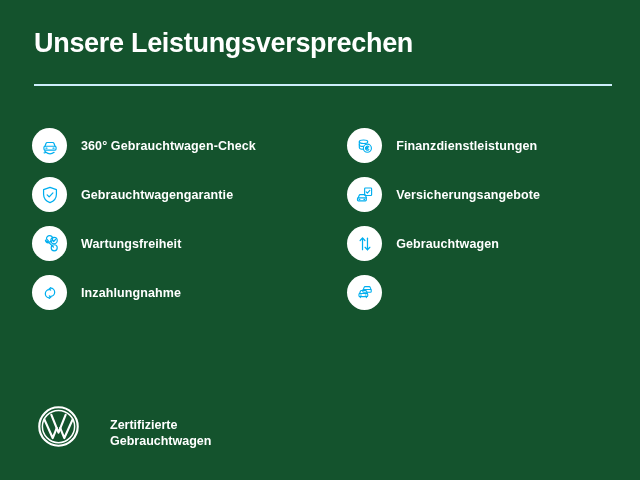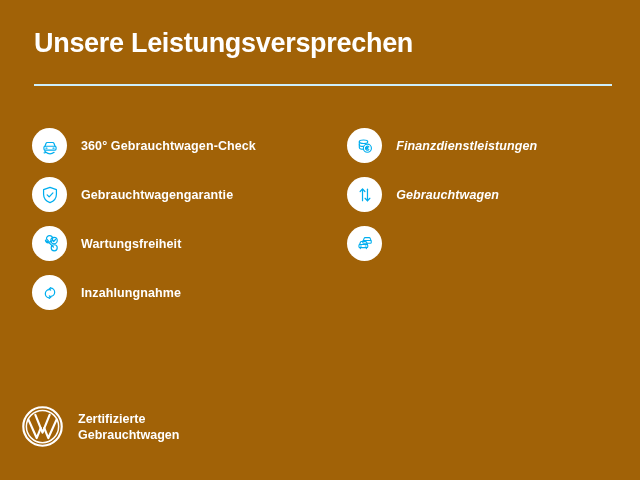--- a/index.html
+++ b/index.html
@@ -9,21 +9,21 @@
   body {
     width: 640px;
     height: 480px;
     overflow: hidden;
     font-family: "Liberation Sans", sans-serif;
   }
   .poster {
     position: relative;
     width: 640px;
     height: 480px;
-    background: #a16207;
+    background: #14532d;
     box-sizing: border-box;
   }
   .title {
     position: absolute;
     left: 34px;
     top: 28px;
     font-size: 27px;
     font-weight: bold;
     color: #ffffff;
     letter-spacing: -0.3px;
@@ -42,21 +42,21 @@
     left: 0;
     top: 121px;
     width: 619px;
     display: flex;
   }
   .col {
     display: flex;
     flex-direction: column;
   }
   .col-left  { width: 330px; padding-left: 32px; box-sizing: border-box; }
-  .col-right { width: 310px; padding-left: 28px; box-sizing: border-box; font-style: italic; }
+  .col-right { width: 310px; padding-left: 28px; box-sizing: border-box; }
 
   .feature {
     display: flex;
     align-items: center;
     height: 49px;
   }
   .badge {
     width: 35px;
     height: 35px;
     border-radius: 50%;
@@ -73,24 +73,25 @@
     margin-left: 14px;
     font-size: 12.5px;
     font-weight: bold;
     color: #ffffff;
     letter-spacing: 0.1px;
     white-space: nowrap;
   }
 
   .footer {
     position: absolute;
-    left: 20px;
+    left: 36px;
     top: 404px;
     display: flex;
-    align-items: center;
+    align-items: flex-end;
+    gap: 16px;
   }
   .vw-logo {
     width: 45px;
     height: 45px;
     flex: 0 0 45px;
   }
   .footer-text {
     margin-left: 13px;
     font-size: 12.5px;
     font-weight: bold;
@@ -171,20 +172,32 @@
             <path d="M5.8 7.4v3.1c0 1.05 2.06 1.9 4.6 1.9"></path>
             <path d="M5.8 10.5v3.1c0 1.05 2.06 1.9 4.6 1.9"></path>
             <circle cx="14.6" cy="14.4" r="4.4"></circle>
             <path d="M16.2 12.9a2.1 2.1 0 100 3"></path>
             <path d="M12.6 13.8h2.6M12.6 15.1h2.6"></path>
           </svg>
         </span>
         <span class="feature-label">Finanzdienstleistungen</span>
       </div>
 
+      <div class="feature">
+        <span class="badge">
+          <svg width="22" height="22" viewBox="0 0 24 24" fill="none" stroke="#00AEEF" stroke-width="1.25" stroke-linecap="round" stroke-linejoin="round">
+            <rect x="11.6" y="4.4" width="7.6" height="8.2" rx="0.8"></rect>
+            <path d="M13.3 8.6l1.3 1.3 2.7-2.9"></path>
+            <path d="M4.6 15.1l1-2.6a1.3 1.3 0 011.2-.85h4.6a1.3 1.3 0 011.2.85l1 2.6"></path>
+            <rect x="3.8" y="15.1" width="9.6" height="3.3" rx="0.9"></rect>
+            <path d="M5.5 16.7h.9M10.8 16.7h.9"></path>
+          </svg>
+        </span>
+        <span class="feature-label">Versicherungsangebote</span>
+      </div>
 
       <div class="feature">
         <span class="badge">
           <svg width="22" height="22" viewBox="0 0 24 24" fill="none" stroke="#00AEEF" stroke-width="1.35" stroke-linecap="round" stroke-linejoin="round">
             <path d="M9.3 18.2V5.6"></path>
             <path d="M6.7 8.2l2.6-2.7 2.6 2.7"></path>
             <path d="M14.7 5.6v12.6"></path>
             <path d="M12.1 15.6l2.6 2.7 2.6-2.7"></path>
           </svg>
         </span>

